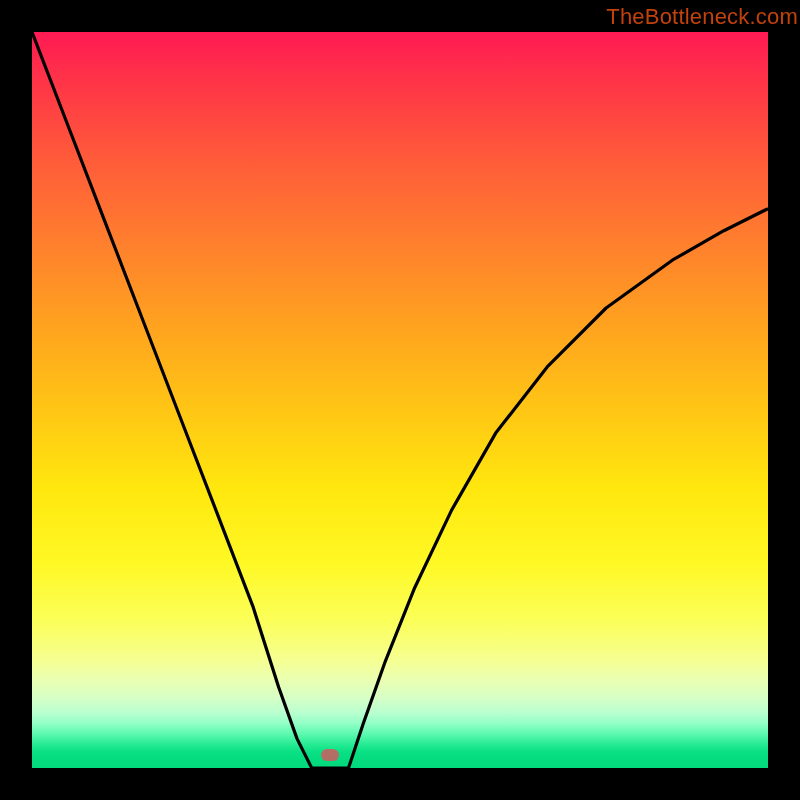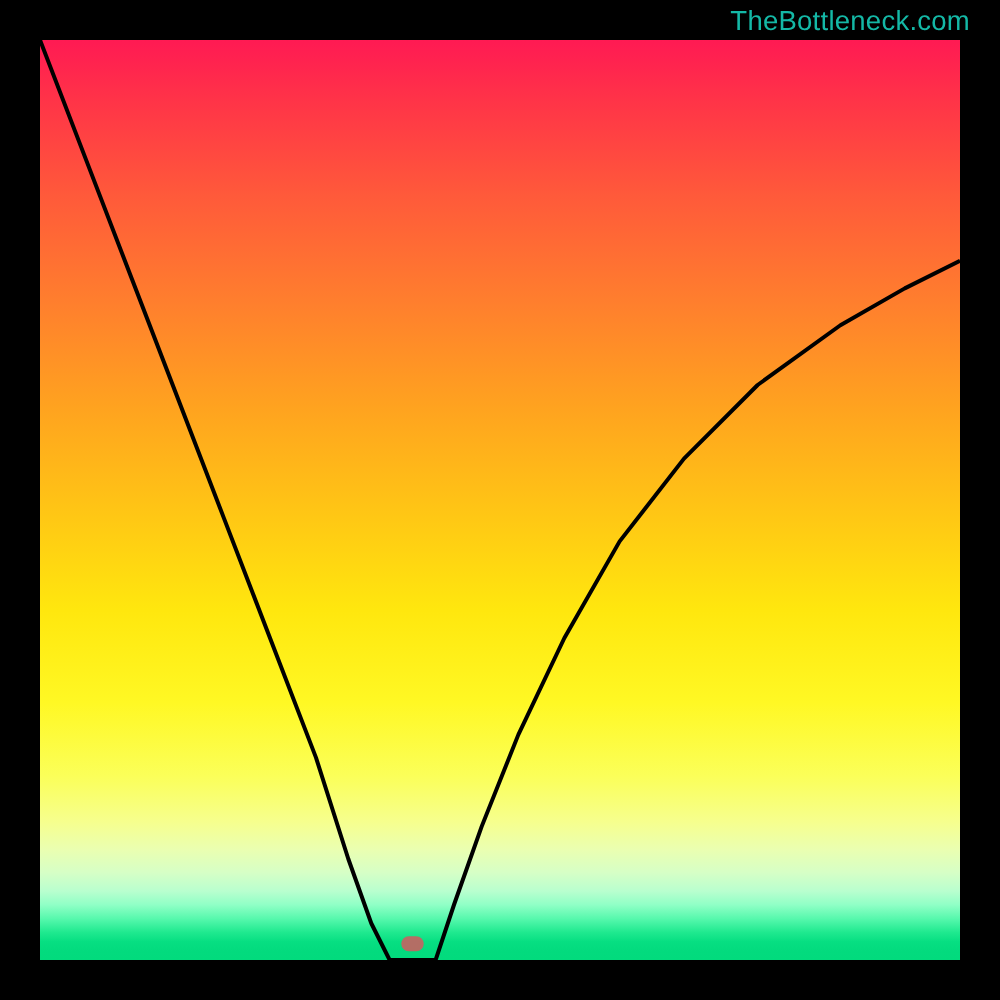--- a/index.html
+++ b/index.html
@@ -63,22 +63,22 @@
     position: absolute;
     width: 18px;
     height: 12px;
     border-radius: 6px / 6px;
     background: #c76262;
     opacity: 0.9;
   }
   .watermark {
     position: absolute;
     top: 4px;
-    right: 24px;
-    color: #14b8a6;
+    right: 2px;
+    color: #c2410c;
     font-size: 22px;
     font-weight: 500;
     letter-spacing: 0.2px;
     user-select: none;
   }
 </style>
 </head>
 <body>
 
 <div class="frame">

